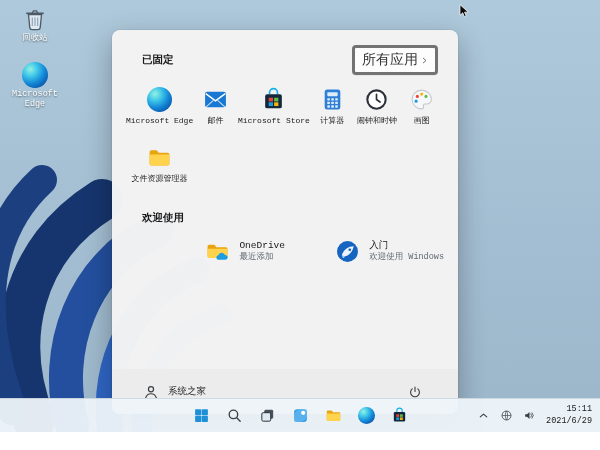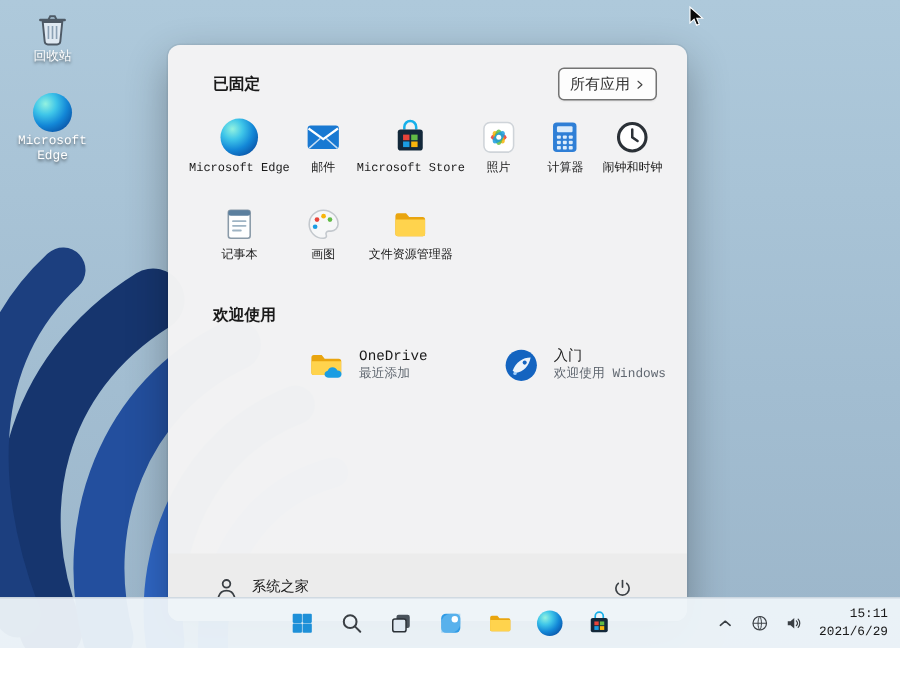--- a/index.html
+++ b/index.html
@@ -16,22 +16,22 @@
   .desktop-icon .dicon{width:26px;height:26px;}
   .desktop-icon .dlabel{font-size:8.5px;color:#fff;text-align:center;line-height:1.15;text-shadow:0 1px 2px rgba(0,0,0,.55);}
 
   
   .startmenu{position:absolute;left:112px;top:30px;width:346px;height:384px;
     background:rgba(243,243,243,.985);border-radius:8px;
     box-shadow:0 10px 28px rgba(0,0,0,.30), 0 0 0 1px rgba(0,0,0,.05);}
   .sm-body{padding:15px 14px 0 14px;}
   .sm-header{display:flex;justify-content:space-between;align-items:center;padding:0 6px 0 16px;margin-bottom:9px;}
   .sm-title{font-size:10.5px;font-weight:700;color:#1a1a1a;}
-  .allapps-btn{display:flex;align-items:center;gap:3px;background:#fdfdfd;border:1px solid #737373;
-    border-radius:4px;padding:3px 7px;font-size:10px;color:#333;cursor:pointer;box-shadow:0 1px 1px rgba(0,0,0,.05);}
+  .allapps-btn{display:flex;align-items:center;gap:3px;background:#fdfdfd;border:3px solid #737373;
+    border-radius:4px;padding:3px 7px;font-size:14px;color:#333;cursor:pointer;box-shadow:0 1px 1px rgba(0,0,0,.05);}
   .allapps-btn svg{width:7px;height:7px;}
 
   .tile-grid{display:grid;grid-template-columns:repeat(6,1fr);row-gap:5px;}
   .tile{height:50px;display:flex;flex-direction:column;align-items:center;justify-content:flex-start;
     padding-top:3px;border-radius:4px;cursor:pointer;}
   .tile .ticon{width:25px;height:25px;flex:0 0 auto;}
   .tile .tlabel{margin-top:5px;font-size:8px;color:#1a1a1a;text-align:center;white-space:nowrap;line-height:1;}
 
   .rec-header{margin:16px 0 10px 16px;font-size:10.5px;font-weight:700;color:#1a1a1a;}
   .rec-list{display:flex;}
@@ -134,35 +134,20 @@
                 <rect x="4" y="7" width="16" height="13.5" rx="1.8" fill="#13283a"></rect>
                 <rect x="7.4" y="10.3" width="4.1" height="3.6" fill="#e8443a"></rect>
                 <rect x="12.6" y="10.3" width="4.1" height="3.6" fill="#62bb46"></rect>
                 <rect x="7.4" y="14.7" width="4.1" height="3.6" fill="#1b9de2"></rect>
                 <rect x="12.6" y="14.7" width="4.1" height="3.6" fill="#f7b50c"></rect>
               </svg>
           </span>
           <span class="tlabel">Microsoft Store</span>
         </div>
 
-        <div class="tile">
-          <span class="ticon">
-            <svg viewBox="0 0 24 24">
-                <rect x="2.5" y="2.5" width="19" height="19" rx="4" fill="#fff" stroke="#cfd4d9"></rect>
-                <g transform="translate(12 12)">
-                  <ellipse rx="5" ry="2.5" fill="#e8443a" opacity=".9"></ellipse>
-                  <ellipse rx="5" ry="2.5" transform="rotate(45)" fill="#f7b50c" opacity=".85"></ellipse>
-                  <ellipse rx="5" ry="2.5" transform="rotate(90)" fill="#62bb46" opacity=".85"></ellipse>
-                  <ellipse rx="5" ry="2.5" transform="rotate(135)" fill="#1b9de2" opacity=".85"></ellipse>
-                  <circle r="1.6" fill="#fff"></circle>
-                </g>
-              </svg>
-          </span>
-          <span class="tlabel">照片</span>
-        </div>
 
 
         <div class="tile">
           <span class="ticon">
             <svg viewBox="0 0 24 24">
                 <rect x="4.5" y="2.5" width="15" height="19" rx="2.4" fill="#2f7fd6"></rect>
                 <rect x="7" y="5" width="10" height="3.8" rx=".8" fill="#dcecfb"></rect>
                 <g fill="#dcecfb">
                   <rect x="7" y="10.8" width="2.5" height="2.2" rx=".5"></rect>
                   <rect x="10.8" y="10.8" width="2.5" height="2.2" rx=".5"></rect>
@@ -182,30 +167,20 @@
         <div class="tile">
           <span class="ticon">
             <svg viewBox="0 0 24 24">
                 <circle cx="12" cy="12" r="8.8" fill="#fff" stroke="#2b3137" stroke-width="2"></circle>
                 <path d="M12 7v5l3.4 2.4" stroke="#2b3137" stroke-width="1.6" fill="none" stroke-linecap="round"></path>
               </svg>
           </span>
           <span class="tlabel">闹钟和时钟</span>
         </div>
 
-        <div class="tile">
-          <span class="ticon">
-            <svg viewBox="0 0 24 24">
-                <rect x="5" y="3" width="14" height="18" rx="1.6" fill="#fff" stroke="#8a9aa8"></rect>
-                <rect x="5" y="3" width="14" height="3.6" rx="1.6" fill="#5b7f9e"></rect>
-                <path d="M8 10h8M8 13h8M8 16h5" stroke="#9fb4c4" stroke-width="1.2" stroke-linecap="round"></path>
-              </svg>
-          </span>
-          <span class="tlabel">记事本</span>
-        </div>
 
         <div class="tile">
           <span class="ticon">
             <svg viewBox="0 0 24 24">
                 <path d="M12 3a9 9 0 1 0 0 18c1.7 0 2.4-1.1 1.9-2.2-.5-1.2.2-2.4 1.5-2.4H17a4.5 4.5 0 0 0 4.5-4.5C21.5 7 17.2 3 12 3Z" fill="#f6f7f8" stroke="#c3c8cd"></path>
                 <circle cx="8" cy="9" r="1.5" fill="#e8443a"></circle>
                 <circle cx="12.2" cy="6.8" r="1.5" fill="#f7b50c"></circle>
                 <circle cx="16.3" cy="9" r="1.5" fill="#62bb46"></circle>
                 <circle cx="6.8" cy="13.6" r="1.5" fill="#1b9de2"></circle>
               </svg>

